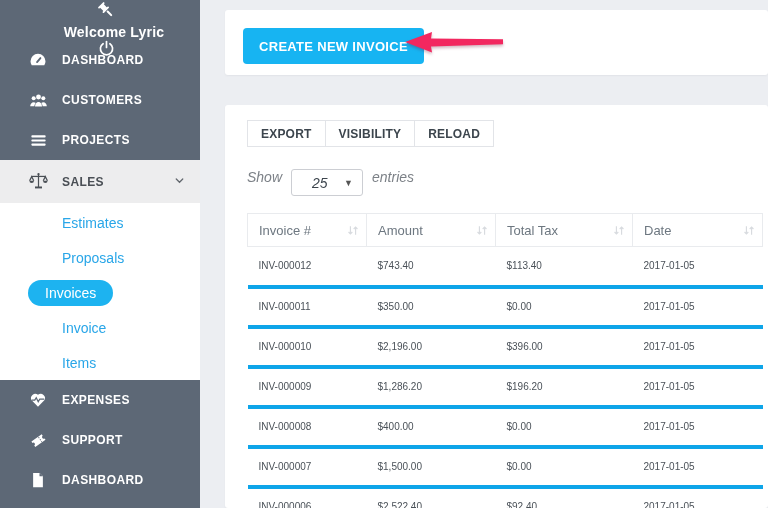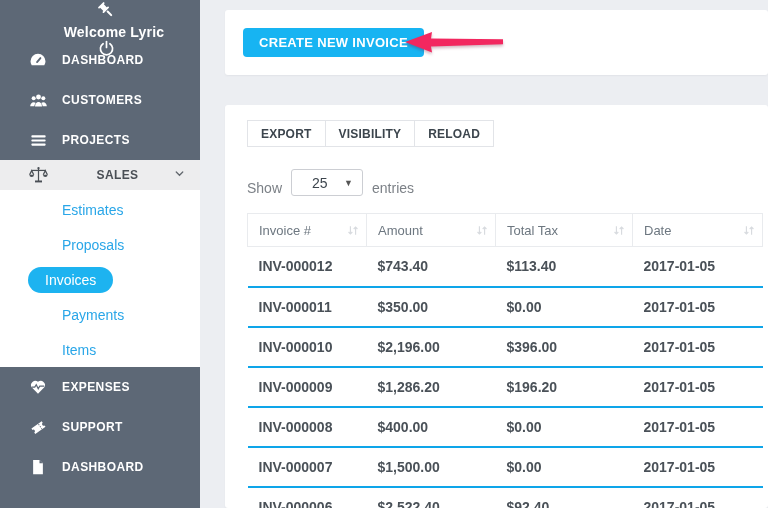--- a/index.html
+++ b/index.html
@@ -14,67 +14,67 @@
   .side-header { height: 40px; display: flex; align-items: center; padding: 0 14px 0 26px; flex-direction: column; }
   .side-header .brand-title { color: #fff; font-size: 14px; font-weight: 700;
              margin-left: 16px; flex: 1; letter-spacing: .2px; }
   .icon-btn { background: none; border: none; cursor: pointer; display: flex; align-items: center; }
 
   .side-item { height: 40px; display: flex; align-items: center; padding: 0 14px 0 26px;
                cursor: pointer; }
   .side-item .nav-icon { width: 24px; display: flex; justify-content: center; }
   .side-item .nav-label { color: #fff; font-size: 12px; font-weight: 700;
                letter-spacing: .4px; margin-left: 12px; flex: 1; }
-  .side-item.parent-open { background: #ededee; height: 30px; text-align: center; }
+  .side-item.parent-open { background: #ededee; height: 43px; }
   .side-item.parent-open .nav-label { color: #4a4f55; }
 
   .submenu { background: #ffffff; padding: 2px 0 0 0; }
   .submenu-item { height: 35px; display: flex; align-items: center; padding-left: 62px;
                   font-size: 14px; color: #29a6e8; cursor: pointer; }
   .submenu-item.active { padding-left: 28px; }
   .submenu-item.active .pill { background: #1db3f0; color: #fff; border-radius: 14px;
                   padding: 5px 17px; font-size: 14px; }
 
   
   .main { position: absolute; left: 200px; top: 0; width: 568px; height: 508px; }
   .card { background: #fff; border-radius: 3px; box-shadow: 0 1px 2px rgba(60,70,90,.06); }
   .card-top { position: relative; margin: 10px 0 0 25px; width: 543px; height: 65px; }
-  .btn-primary { position: absolute; left: 18px; top: 18px; height: 29px; padding: 0 16px;
+  .btn-primary { position: absolute; left: 18px; top: 18px; height: 36px; padding: 0 16px;
                  background: #17b4f2; color: #fff; border: none; border-radius: 4px;
                  font-family: "Liberation Sans", sans-serif;
                  font-size: 13px; font-weight: 700; letter-spacing: .3px; cursor: pointer; }
   .annotation-arrow { position: absolute; left: 180px; top: 21px;
                  filter: drop-shadow(0 2px 1.5px rgba(110,20,50,.3)); }
 
   .card-table { position: relative; margin: 30px 0 0 25px; width: 543px; height: 403px;
                 padding: 15px 0 0 22px; overflow: hidden; }
 
   .btn-group { display: inline-flex; }
   .btn-flat { height: 27px; padding: 0 13px; background: #fff; border: 1px solid #e2e4e8;
               color: #3c454d; font-family: "Liberation Sans", sans-serif;
               font-size: 12px; font-weight: 600; letter-spacing: .2px;
               cursor: pointer; margin-left: -1px; }
   .btn-flat:first-child { margin-left: 0; }
 
-  .show-row { margin-top: 22px; display: flex; align-items: flex-end; color: #7c8187;
-              font-size: 14px; }
+  .show-row { margin-top: 22px; display: flex; align-items: flex-start; color: #7c8187;
+              font-size: 14px; font-style: italic; }
   .select-box { width: 72px; height: 27px; border: 1px solid #ccced3; border-radius: 3px;
               margin: 0 9px; display: flex; align-items: center; justify-content: space-between;
               padding: 0 9px 0 20px; cursor: pointer; background: #fff; }
   .select-box .select-value { color: #3c454d; font-size: 14px; }
   .select-box .caret { color: #555; font-size: 9px; }
 
   table.invoices { border-collapse: collapse; margin-top: 17px; table-layout: fixed;
               width: 515px; }
   table.invoices th { height: 33px; border: 1px solid #e9ebee; color: #6d7780;
               font-size: 13px; font-weight: 400; text-align: left; padding-left: 11px;
               position: relative; cursor: pointer; background: #fff; }
   table.invoices th .sort-icon { position: absolute; right: 7px; top: 10px; }
-  table.invoices td { height: 40px; border-bottom: 2px solid #0ea5e9; font-size: 14px;
-              color: #4a5158; padding-left: 11px; background: #fff; font-weight: bold; }
+  table.invoices td { height: 40px; border-bottom: 4px solid #0ea5e9; font-size: 10px;
+              color: #4a5158; padding-left: 11px; background: #fff; }
   td.cell-link { color: #29a6e8; cursor: pointer; }
   .col-invoice { width: 119px; } .col-amount { width: 129px; }
   .col-tax { width: 137px; } .col-date { width: 130px; }
 </style>
 </head>
 <body>
 
 <div class="app">
 
   <nav class="sidebar">
@@ -159,21 +159,21 @@
       <div class="submenu-item">
         <span>Estimates</span>
       </div>
       <div class="submenu-item">
         <span>Proposals</span>
       </div>
       <div class="submenu-item active">
         <span class="pill">Invoices</span>
       </div>
       <div class="submenu-item">
-        <span>Payments</span>
+        <span>Invoice</span>
       </div>
       <div class="submenu-item">
         <span>Items</span>
       </div>
     </div>
 
     <div class="side-item">
       <span class="nav-icon">
         <svg width="20" height="20" viewBox="0 0 24 24" fill="#fff">
           <path d="M12 20.2l-7.6-7.8A5.1 5.1 0 0 1 12 5.8a5.1 5.1 0 0 1 7.6 6.6z"></path>

